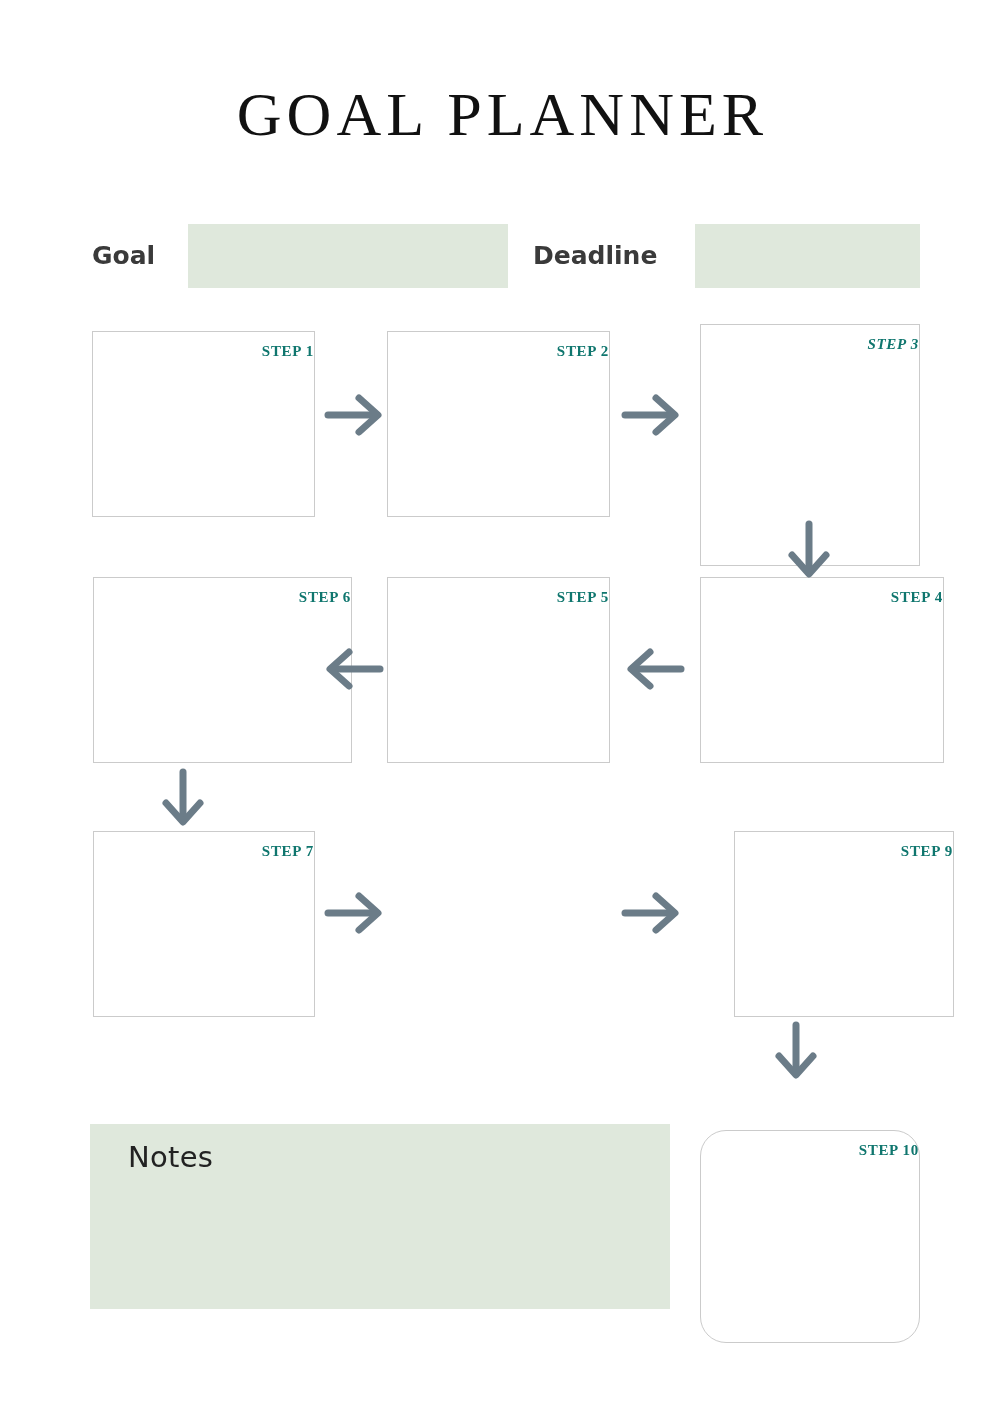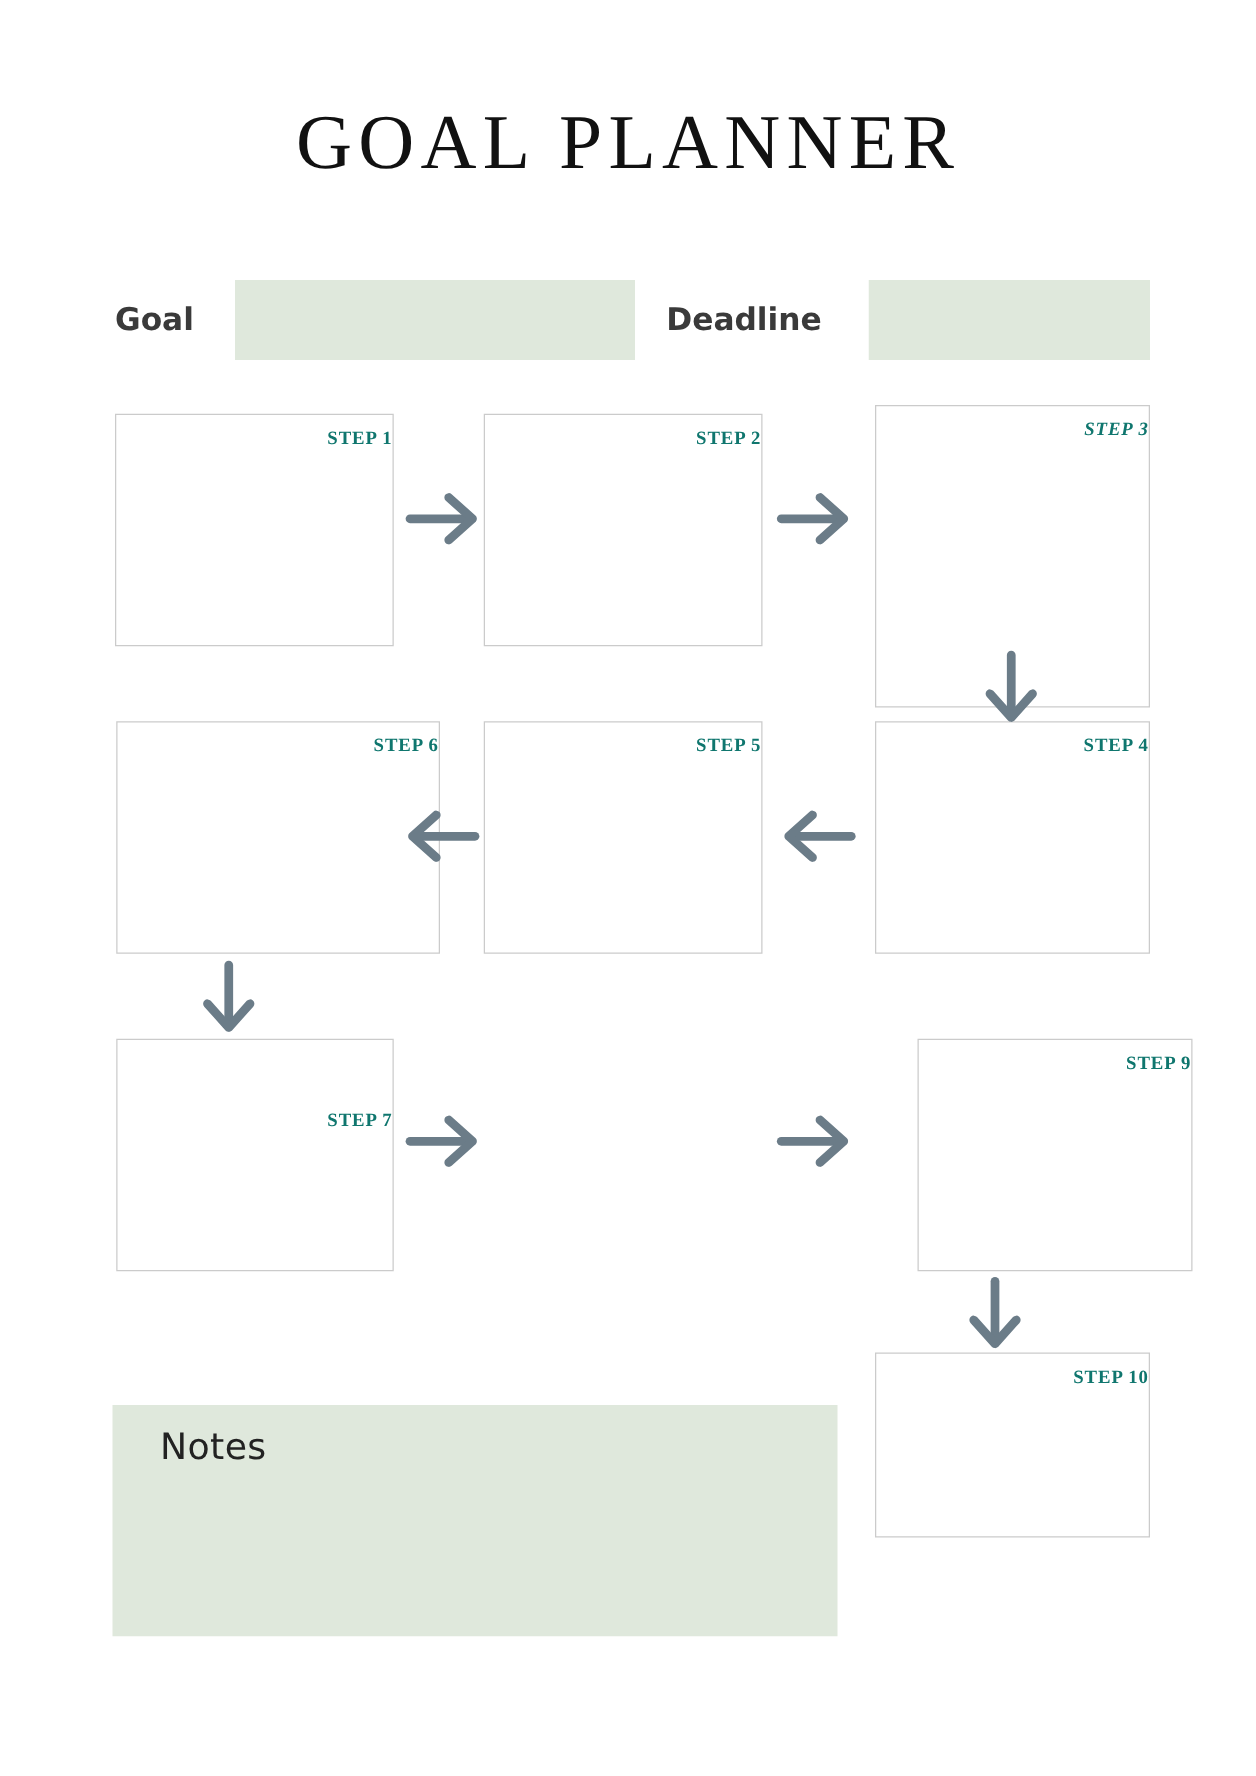--- a/index.html
+++ b/index.html
@@ -79,30 +79,30 @@
     white-space: nowrap;
   }
 
   
   #step-box-1 { left: 92px;  top: 331px; width: 223px; height: 186px; }
   #step-box-2 { left: 387px; top: 331px; width: 223px; height: 186px; }
   #step-box-3 { left: 700px; top: 324px; width: 220px; height: 242px; font-style: italic; }
   
   #step-box-6 { left: 93px;  top: 577px; width: 259px; height: 186px; }
   #step-box-5 { left: 387px; top: 577px; width: 223px; height: 186px; }
-  #step-box-4 { left: 700px; top: 577px; width: 220px; height: 186px; padding-left: 43px; }
+  #step-box-4 { left: 700px; top: 577px; width: 244px; height: 186px; padding-left: 43px; }
   
   #step-box-7 { left: 93px;  top: 831px; width: 222px; height: 186px; }
   #step-box-8 { left: 387px; top: 831px; width: 223px; height: 186px; }
   #step-box-9 { left: 700px; top: 831px; width: 220px; height: 186px; margin-left: 34px; }
   
-  #step-box-10 { left: 700px; top: 1082px; width: 220px; height: 148px; }
-
-  
-  #step-box-7 .step-label { text-indent: -17px; margin-top: 46px; }
+  #step-box-10 { left: 700px; top: 1130px; width: 220px; height: 213px; border-radius: 26px; }
+
+  
+  #step-box-7 .step-label { text-indent: -17px; }
   #step-box-6 .step-label { text-indent: -5px; }
 
   
   .arrow {
     position: absolute;
     display: block;
   }
   .arrow svg { display: block; overflow: visible; }
 
   #arrow-1-2 { left: 325px; top: 387px; width: 62px; height: 56px; }

